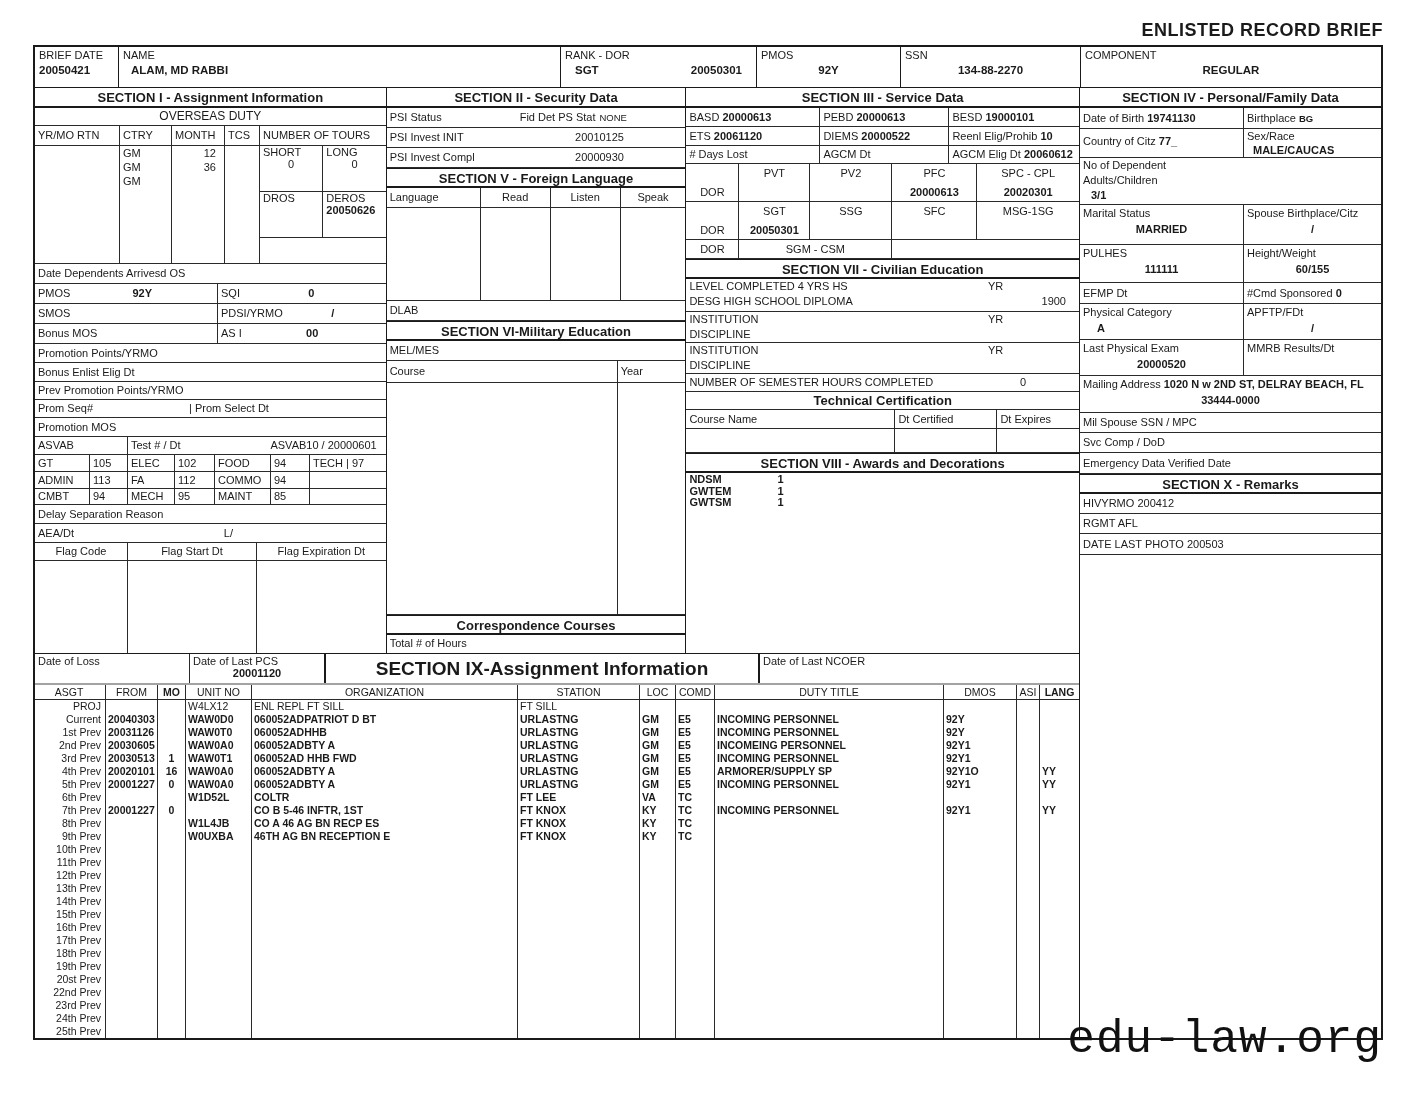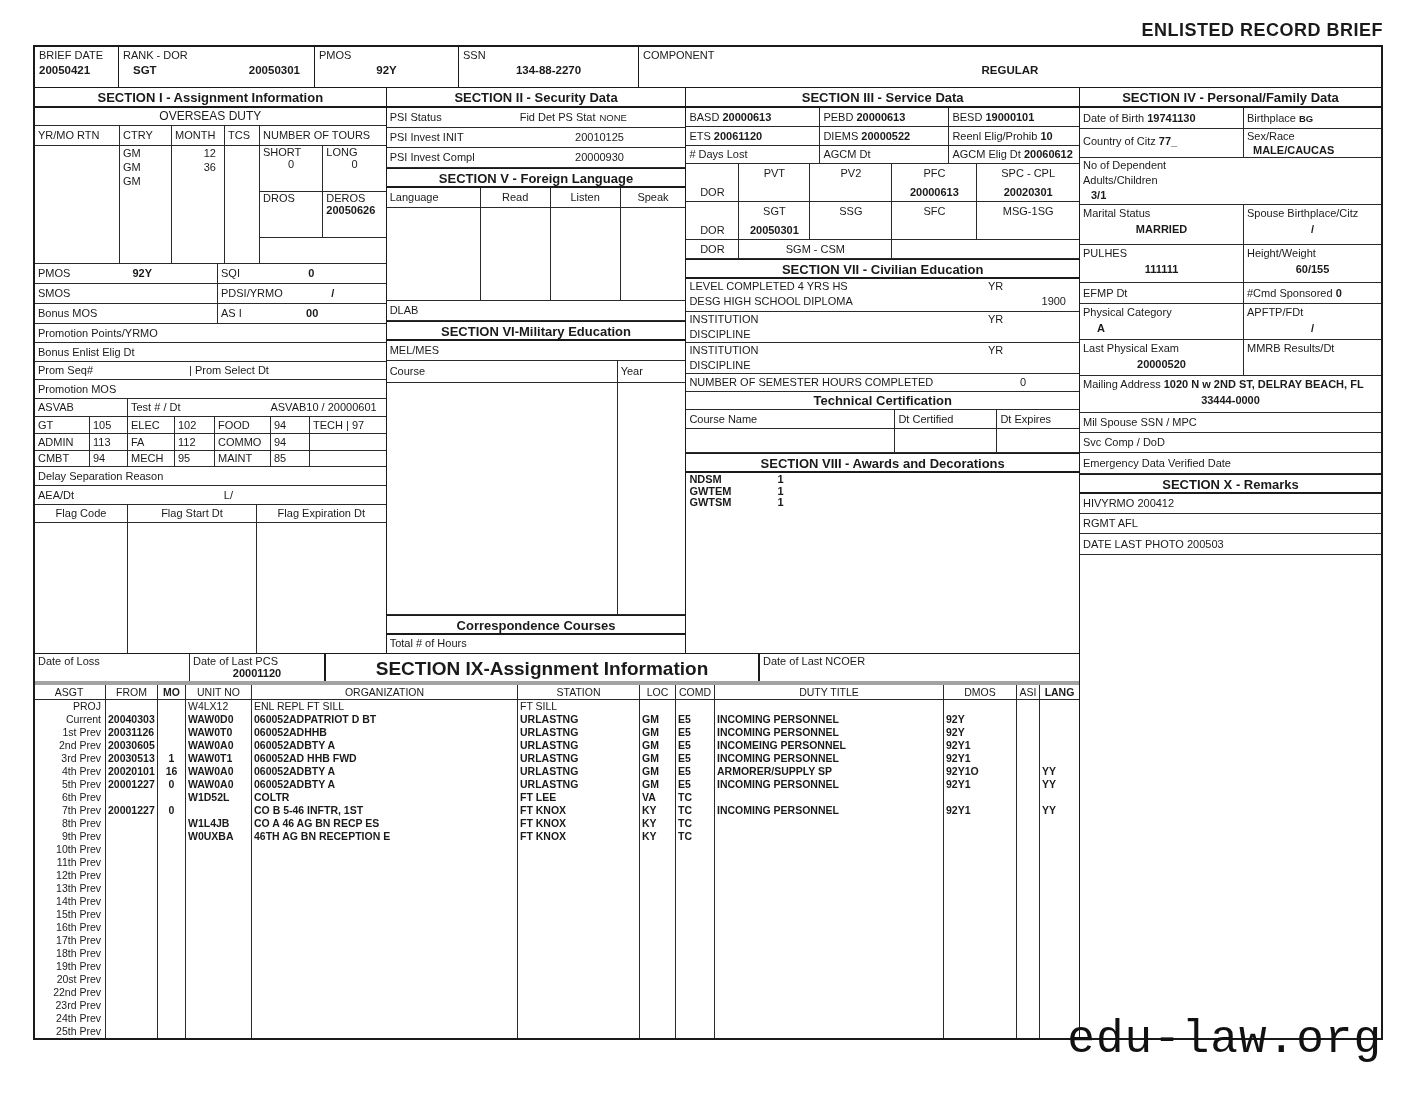--- a/index.html
+++ b/index.html
@@ -22,21 +22,21 @@
   .kv .v{flex:1;text-align:center;font-weight:700}
   .sechead{border-bottom:2px solid #1a1a1a;border-top:1px solid #1a1a1a;text-align:center;
            font-weight:700;font-size:13px;line-height:19px;height:20px;box-sizing:border-box;flex:none;}
   .subhead{text-align:center;font-size:12px;line-height:17px;height:18px;border-bottom:1px solid #2a2a2a;box-sizing:border-box}
   .col{display:flex;flex-direction:column;box-sizing:border-box}
   .hdr-band{display:flex;height:40px;border-bottom:1px solid #1a1a1a;}
   .hcell{box-sizing:border-box;padding:2px 4px 0 4px;}
   .hcell+.hcell{border-left:1px solid #1a1a1a;}
   .hval{font-weight:700;font-size:11.5px;margin-top:3px}
   
-  .sec9band{display:flex;height:32px;border-top:1px solid #1a1a1a;border-bottom:4px solid #a3a3a3;box-sizing:border-box}
+  .sec9band{display:flex;height:32px;border-top:1px solid #1a1a1a;border-bottom:2px solid #a3a3a3;box-sizing:border-box}
   .sec9band .c{padding-top:1px}
   .sec9title{font-weight:700;font-size:19px;text-align:center;line-height:28px;}
   .thdr{display:flex;height:15px;border-bottom:1px solid #2a2a2a;box-sizing:border-box;}
   .thdr .tc{line-height:14px;text-align:center;}
   .trow{display:flex;height:13px;box-sizing:border-box;}
   .tc{box-sizing:border-box;padding:0 2px;overflow:hidden;white-space:nowrap;
       font-size:10.5px;line-height:13px;font-weight:700;}
   .tc+.tc{border-left:1px solid #2a2a2a;}
   .tc-asgt{width:70px;text-align:right;font-weight:400;padding-right:4px}
   .tc-from{width:52px}
@@ -61,20 +61,24 @@
 
 <div class="title">ENLISTED RECORD BRIEF</div>
 
 <div class="form">
 
   <div class="hdr-band">
     <div class="hcell" style="width:83px">
       <div class="lbl">BRIEF DATE</div>
       <div class="hval">20050421</div>
     </div>
+    <div class="hcell" style="width:442px">
+      <div class="lbl">NAME</div>
+      <div class="hval" style="padding-left:8px">ALAM, MD RABBI</div>
+    </div>
     <div class="hcell" style="width:196px">
       <div class="lbl">RANK - DOR</div>
       <div class="hval" style="display:flex;padding:0 10px">
         <span>SGT</span>
         <span style="margin-left:auto">20050301</span>
       </div>
     </div>
     <div class="hcell" style="width:144px">
       <div class="lbl">PMOS</div>
       <div class="hval ctr">92Y</div>
@@ -130,20 +134,23 @@
               <div class="r" style="height:46px">
                 <div class="c g">DROS</div>
                 <div class="c g">
                   <div>DEROS</div>
                   <div class="b">20050626</div>
                 </div>
               </div>
             </div>
           </div>
           <div class="r" style="height:20px;line-height:19px">
+              <div class="c g">Date Dependents Arrivesd OS</div>
+            </div>
+          <div class="r" style="height:20px;line-height:19px">
             <div class="c kv" style="width:182px">
               <span>PMOS</span>
                 <span class="v">92Y</span>
             </div>
             <div class="c kv g">
               <span>SQI</span>
                 <span class="v">0</span>
             </div>
           </div>
           <div class="r" style="height:20px;line-height:19px">
@@ -158,20 +165,23 @@
             <div class="c kv g">
               <span>AS I</span>
                 <span class="v">00</span>
             </div>
           </div>
           <div class="r" style="height:19px;line-height:18px">
               <div class="c g">Promotion Points/YRMO</div>
             </div>
           <div class="r" style="height:19px;line-height:18px">
               <div class="c g">Bonus Enlist Elig Dt</div>
+            </div>
+          <div class="r" style="height:18px;line-height:17px">
+              <div class="c g">Prev Promotion Points/YRMO</div>
             </div>
           <div class="r" style="height:18px;line-height:17px">
             <div class="c g" style="display:flex">
               <span style="width:151px">Prom Seq#</span>
               <span>| Prom Select Dt</span>
             </div>
           </div>
           <div class="r" style="height:19px;line-height:18px">
               <div class="c g">Promotion MOS</div>
             </div>

